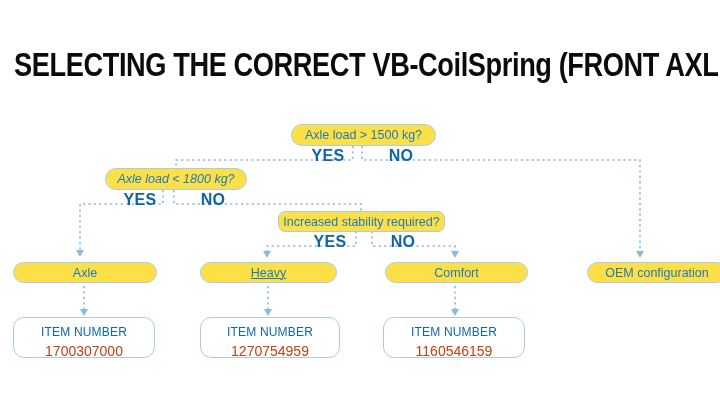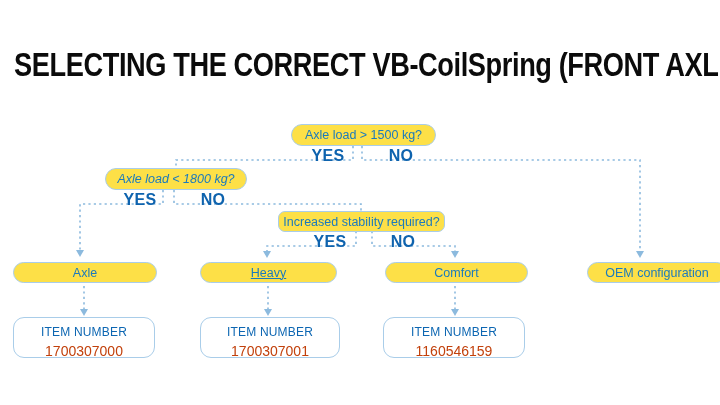--- a/index.html
+++ b/index.html
@@ -100,20 +100,20 @@
   <div class="node" style="left:567px; top:262px; width:140px; height:21px; border-radius:11px;margin-left:20px;">
     <span>OEM configuration</span>
   </div>
 
   <div class="item" style="left:13px; top:317px; width:142px; height:41px;">
     <div class="head">ITEM NUMBER</div>
     <div class="num">1700307000</div>
   </div>
   <div class="item" style="left:200px; top:317px; width:140px; height:41px;">
     <div class="head">ITEM NUMBER</div>
-    <div class="num">1700307001</div>
+    <div class="num">1270754959</div>
   </div>
   <div class="item" style="left:383px; top:317px; width:142px; height:41px;">
     <div class="head">ITEM NUMBER</div>
     <div class="num">1160546159</div>
   </div>
 
 </div>
 
 </body></html>

